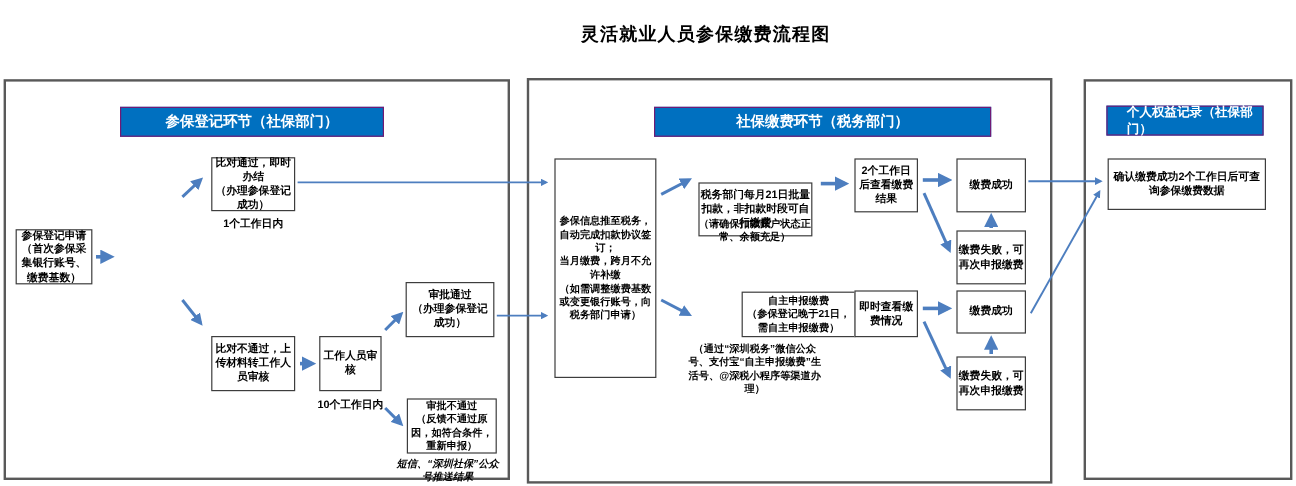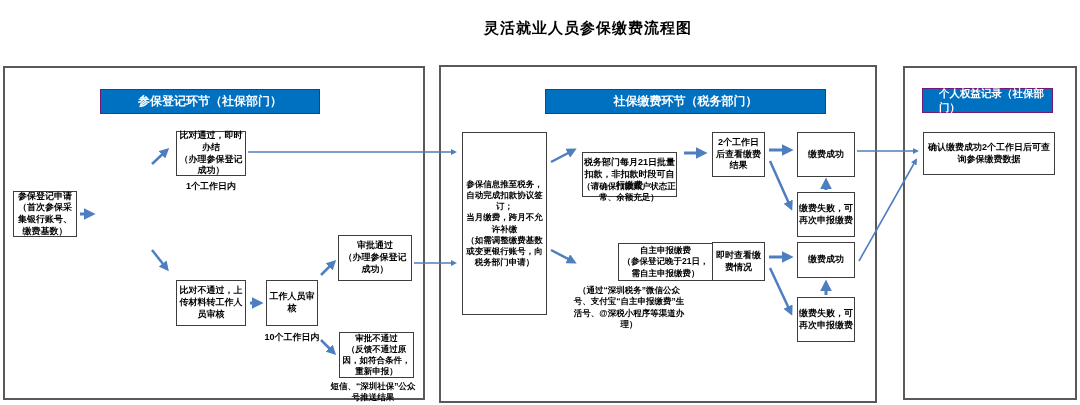--- a/index.html
+++ b/index.html
@@ -74,21 +74,21 @@
   <div class="node" style="left:176px;top:131px;width:70px;height:45px;">比对通过，即时办结
 （办理参保登记成功）</div>
   <div class="note" style="left:172px;top:180px;width:78px;font-size:9px;">1个工作日内</div>
   <div class="node" style="left:176px;top:280px;width:70px;height:46px;">比对不通过，上传材料转工作人员审核</div>
   <div class="node" style="left:266px;top:280px;width:52px;height:46px;">工作人员审核</div>
   <div class="note" style="left:252px;top:331px;width:80px;font-size:9px;">10个工作日内</div>
   <div class="node" style="left:338px;top:235px;width:74px;height:46px;">审批通过
 （办理参保登记成功）</div>
   <div class="node fs85" style="left:339px;top:332px;width:75px;height:46px;">审批不通过
 （反馈不通过原因，如符合条件，重新申报）</div>
-  <div class="note" style="left:328px;top:381px;width:90px;">短信、“深圳社保”公众号推送结果</div>
+  <div class="note" style="left:328px;top:381px;width:90px;font-style:italic;">短信、“深圳社保”公众号推送结果</div>
 
   <div class="hdr" style="left:545px;top:89px;width:281px;height:25px;">社保缴费环节（税务部门）</div>
   <div class="node fs85" style="left:462px;top:132px;width:85px;height:183px;">参保信息推至税务，自动完成扣款协议签订；
 当月缴费，跨月不允许补缴
 （如需调整缴费基数或变更银行账号，向税务部门申请）</div>
   <div class="node" style="left:582px;top:132px;width:95px;height:45px;margin-top:20px;">税务部门每月21日批量扣款，非扣款时段可自行缴费</div>
   <div class="note" style="left:574px;top:181px;width:110px;">（请确保扣款账户状态正常、余额充足）</div>
   <div class="node" style="left:712px;top:132px;width:53px;height:45px;">2个工作日后查看缴费结果</div>
   <div class="node" style="left:797px;top:132px;width:58px;height:45px;">缴费成功</div>
   <div class="node" style="left:797px;top:192px;width:58px;height:45px;">缴费失败，可再次申报缴费</div>

